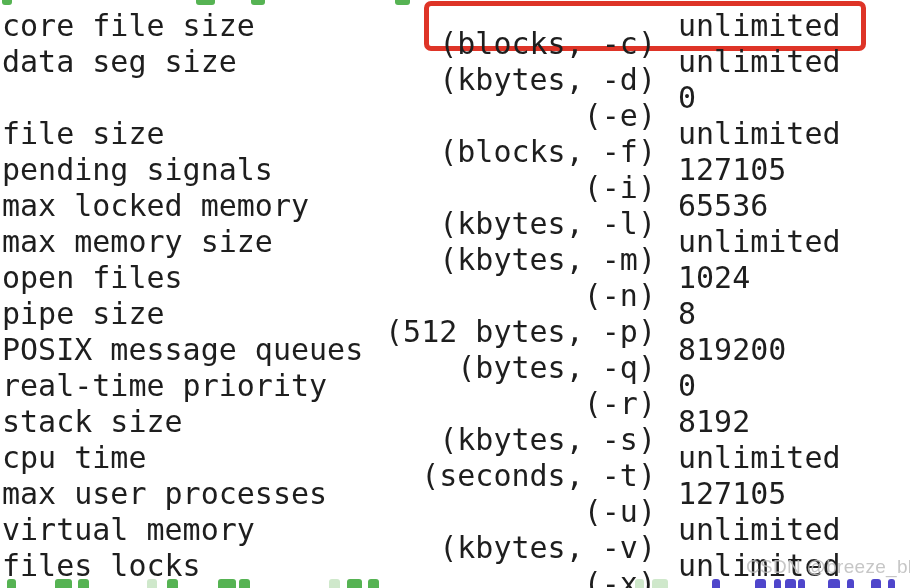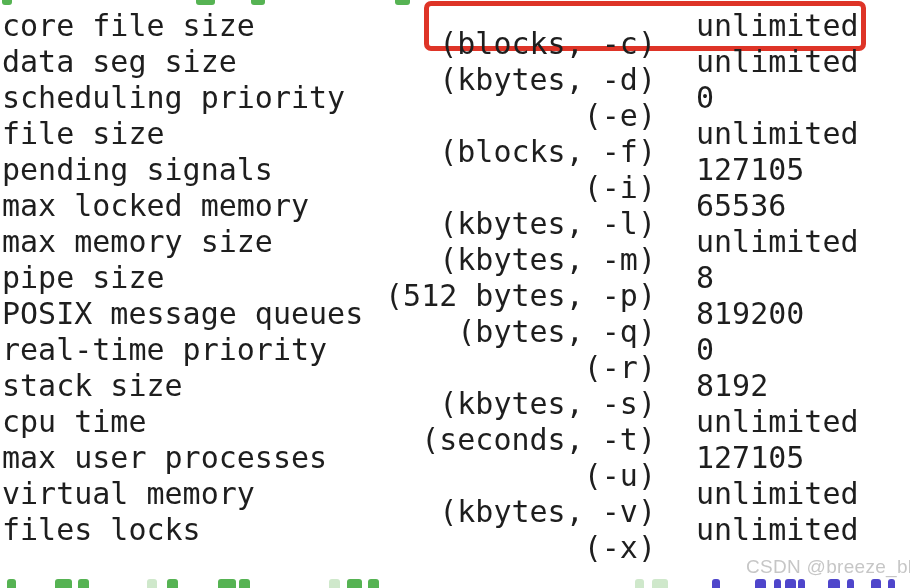--- a/index.html
+++ b/index.html
@@ -20,21 +20,21 @@
     font-family:"DejaVu Sans Mono","Liberation Mono",monospace;
   }
   .rows{position:absolute;top:8px;left:0;width:730px;}
   .row{
     position:relative;height:36px;
     font-size:30px;line-height:36px;
     color:var(--text);white-space:pre;
   }
   .row .label{position:absolute;left:2px;top:0;}
   .row .unit{position:absolute;left:0;top:18px;width:656px;text-align:right;}
-  .row .value{position:absolute;left:678px;top:0;margin-left:18px;}
+  .row .value{position:absolute;left:678px;top:0;}
   .row.highlighted::before{
     content:"";
     position:absolute;left:424px;top:-7px;
     width:432px;height:40px;
     border:5px solid var(--highlight-red);
     border-radius:7px;
     pointer-events:none;
   }
   .frag{position:absolute;}
   .frag.top{top:0;height:5px;border-radius:0 0 3px 3px;}
@@ -50,25 +50,26 @@
   }
 </style>
 </head>
 <body>
 
 <div class="screen">
   <div></div>
   <div class="rows">
       <div class="row highlighted"><span class="label">core file size</span><span class="unit">(blocks, -c)</span><span class="value">unlimited</span></div>
       <div class="row"><span class="label">data seg size</span><span class="unit">(kbytes, -d)</span><span class="value">unlimited</span></div>
-      <div class="row"><span class="label">scheduling priority</span><span class="unit">(-e)</span><span class="value">0</span></div>
+      <div class="row"><span class="unit">(-e)</span><span class="value">0</span></div>
       <div class="row"><span class="label">file size</span><span class="unit">(blocks, -f)</span><span class="value">unlimited</span></div>
       <div class="row"><span class="label">pending signals</span><span class="unit">(-i)</span><span class="value">127105</span></div>
       <div class="row"><span class="label">max locked memory</span><span class="unit">(kbytes, -l)</span><span class="value">65536</span></div>
       <div class="row"><span class="label">max memory size</span><span class="unit">(kbytes, -m)</span><span class="value">unlimited</span></div>
+      <div class="row"><span class="label">open files</span><span class="unit">(-n)</span><span class="value">1024</span></div>
       <div class="row"><span class="label">pipe size</span><span class="unit">(512 bytes, -p)</span><span class="value">8</span></div>
       <div class="row"><span class="label">POSIX message queues</span><span class="unit">(bytes, -q)</span><span class="value">819200</span></div>
       <div class="row"><span class="label">real-time priority</span><span class="unit">(-r)</span><span class="value">0</span></div>
       <div class="row"><span class="label">stack size</span><span class="unit">(kbytes, -s)</span><span class="value">8192</span></div>
       <div class="row"><span class="label">cpu time</span><span class="unit">(seconds, -t)</span><span class="value">unlimited</span></div>
       <div class="row"><span class="label">max user processes</span><span class="unit">(-u)</span><span class="value">127105</span></div>
       <div class="row"><span class="label">virtual memory</span><span class="unit">(kbytes, -v)</span><span class="value">unlimited</span></div>
       <div class="row"><span class="label">files locks</span><span class="unit">(-x)</span><span class="value">unlimited</span></div>
     </div>
   <div class="watermark">CSDN @breeze_blows</div>

